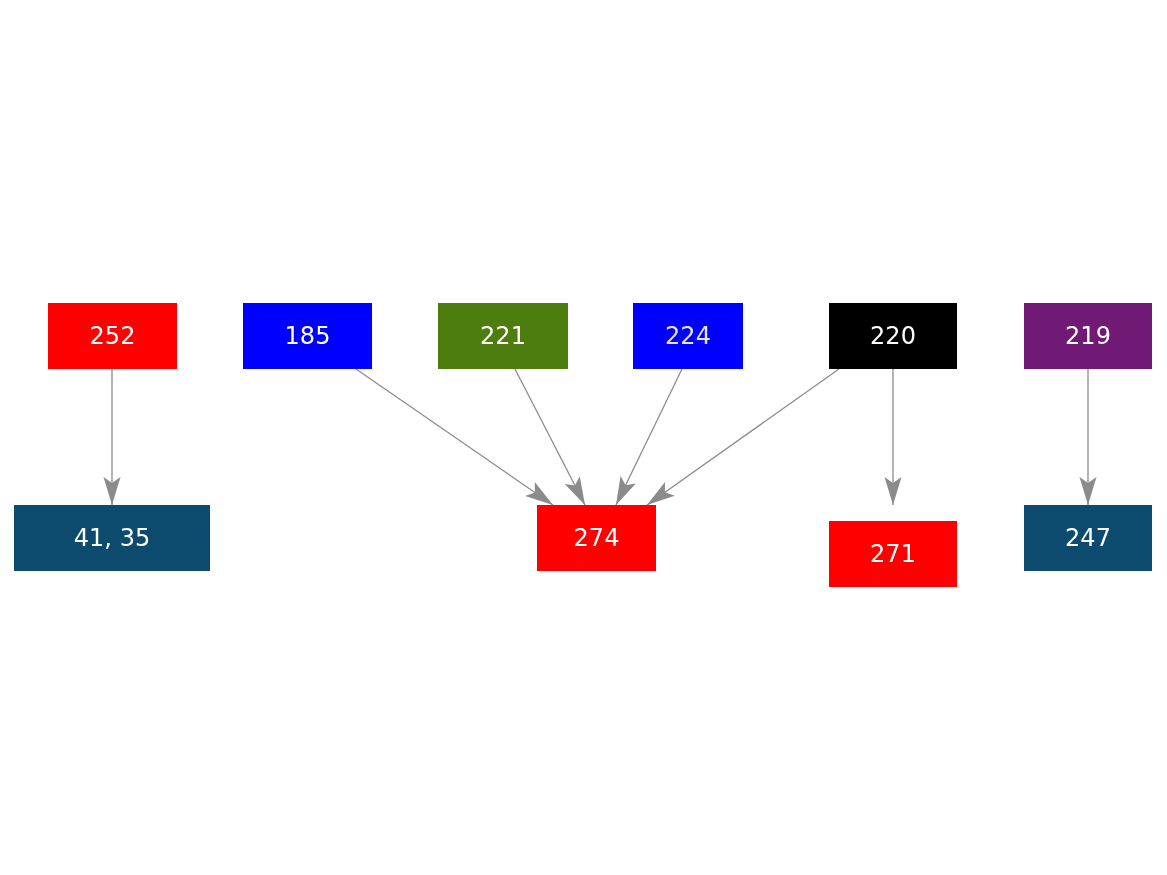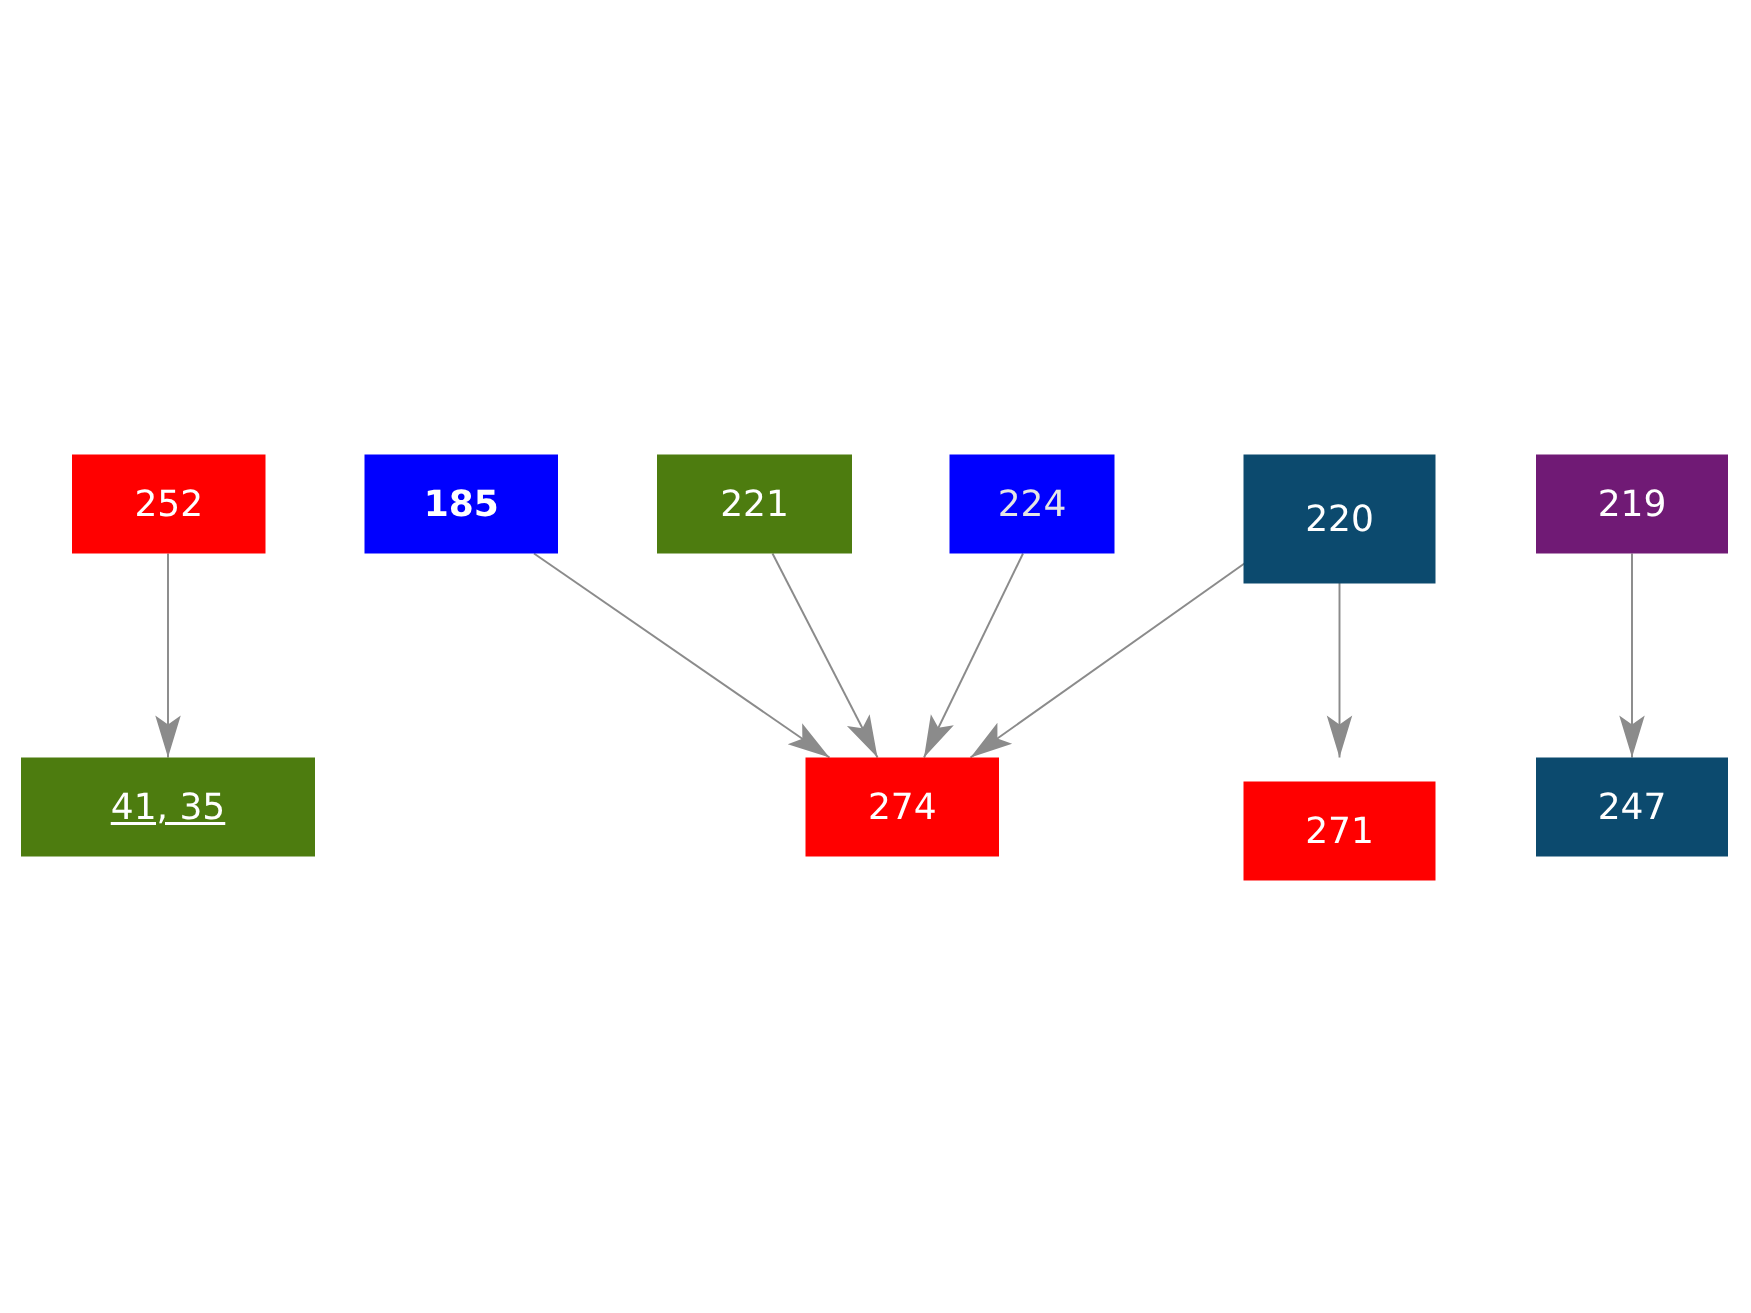--- a/index.html
+++ b/index.html
@@ -50,23 +50,23 @@
         <line x1="356" y1="369" x2="553" y2="505" stroke="#8b8b8b" stroke-width="1.3" marker-end="url(#arrowhead)"></line>
         <line x1="515" y1="369" x2="585" y2="505" stroke="#8b8b8b" stroke-width="1.3" marker-end="url(#arrowhead)"></line>
         <line x1="682" y1="369" x2="616" y2="505" stroke="#8b8b8b" stroke-width="1.3" marker-end="url(#arrowhead)"></line>
         <line x1="839" y1="369" x2="647" y2="505" stroke="#8b8b8b" stroke-width="1.3" marker-end="url(#arrowhead)"></line>
         <line x1="893" y1="369" x2="893" y2="505" stroke="#8b8b8b" stroke-width="1.3" marker-end="url(#arrowhead)"></line>
         <line x1="1088" y1="369" x2="1088" y2="505" stroke="#8b8b8b" stroke-width="1.3" marker-end="url(#arrowhead)"></line>
       </g>
   </svg>
   <div id="nodes-layer">
       <div class="node" style="left: 48px; top: 303px; width: 129px; height: 66px; background: rgb(255, 0, 0); color: rgb(255, 255, 255);">252</div>
-      <div class="node" style="left: 243px; top: 303px; width: 129px; height: 66px; background: rgb(0, 0, 255); color: rgb(255, 255, 255); font-weight: bold;">185</div>
+      <div class="node" style="left: 243px; top: 303px; width: 129px; height: 66px; background: rgb(0, 0, 255); color: rgb(255, 255, 255);">185</div>
       <div class="node" style="left: 438px; top: 303px; width: 130px; height: 66px; background: #4d7c0f; color: rgb(255, 255, 255);">221</div>
       <div class="node" style="left: 633px; top: 303px; width: 110px; height: 66px; background: rgb(0, 0, 255); color: #e5e5e5;">224</div>
-      <div class="node" style="left: 829px; top: 303px; width: 128px; height: 86px; background: #0c4a6e; color: rgb(255, 255, 255);">220</div>
+      <div class="node" style="left: 829px; top: 303px; width: 128px; height: 66px; background: #000000; color: rgb(255, 255, 255);">220</div>
       <div class="node" style="left: 1024px; top: 303px; width: 128px; height: 66px; background: #701a75; color: rgb(255, 255, 255);">219</div>
-      <div class="node" style="left: 14px; top: 505px; width: 196px; height: 66px; background: #4d7c0f; color: rgb(255, 255, 255); text-decoration: underline;">41, 35</div>
-      <div class="node" style="left: 537px; top: 505px; width: 129px; height: 66px; background: rgb(255, 0, 0); color: rgb(255, 255, 255);">274</div>
+      <div class="node" style="left: 14px; top: 505px; width: 196px; height: 66px; background: #0c4a6e; color: rgb(255, 255, 255);">41, 35</div>
+      <div class="node" style="left: 537px; top: 505px; width: 119px; height: 66px; background: rgb(255, 0, 0); color: rgb(255, 255, 255);">274</div>
       <div class="node" style="left: 829px; top: 505px; width: 128px; height: 66px; background: rgb(255, 0, 0); color: rgb(255, 255, 255); margin-top: 16px;">271</div>
       <div class="node" style="left: 1024px; top: 505px; width: 128px; height: 66px; background: #0c4a6e; color: rgb(255, 255, 255);">247</div>
     </div>
 </div>
 
 </body></html>

